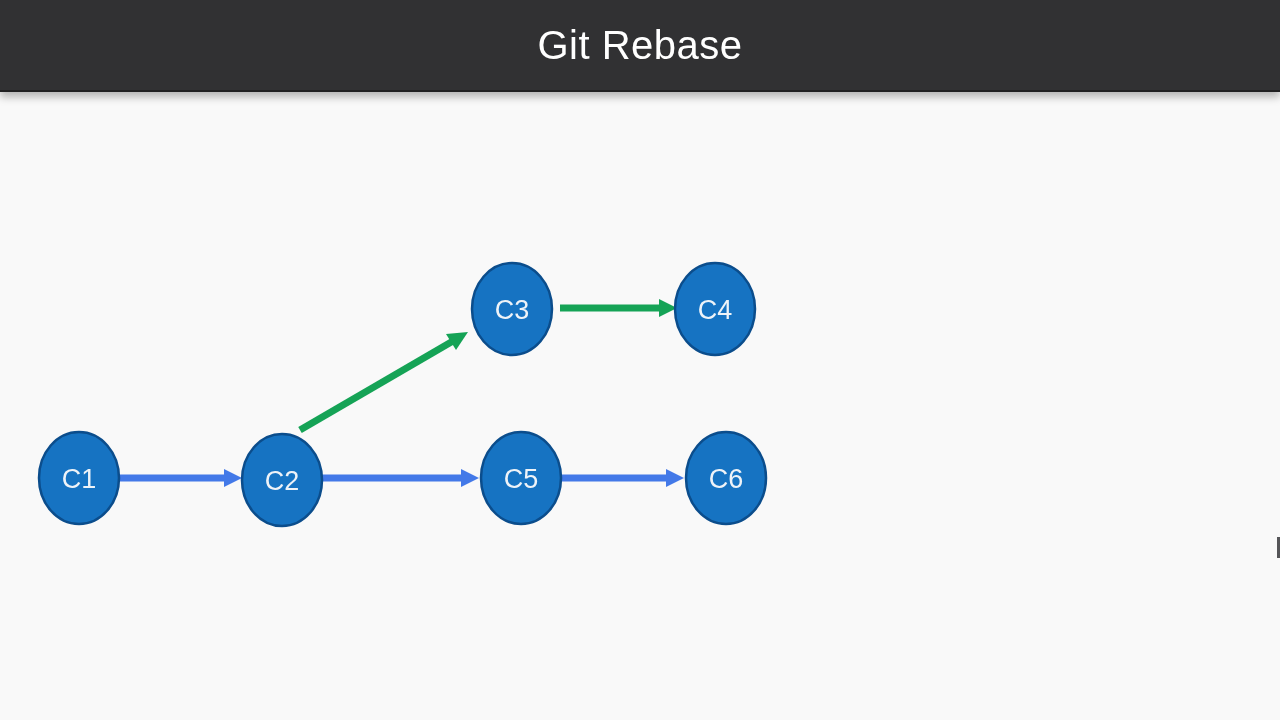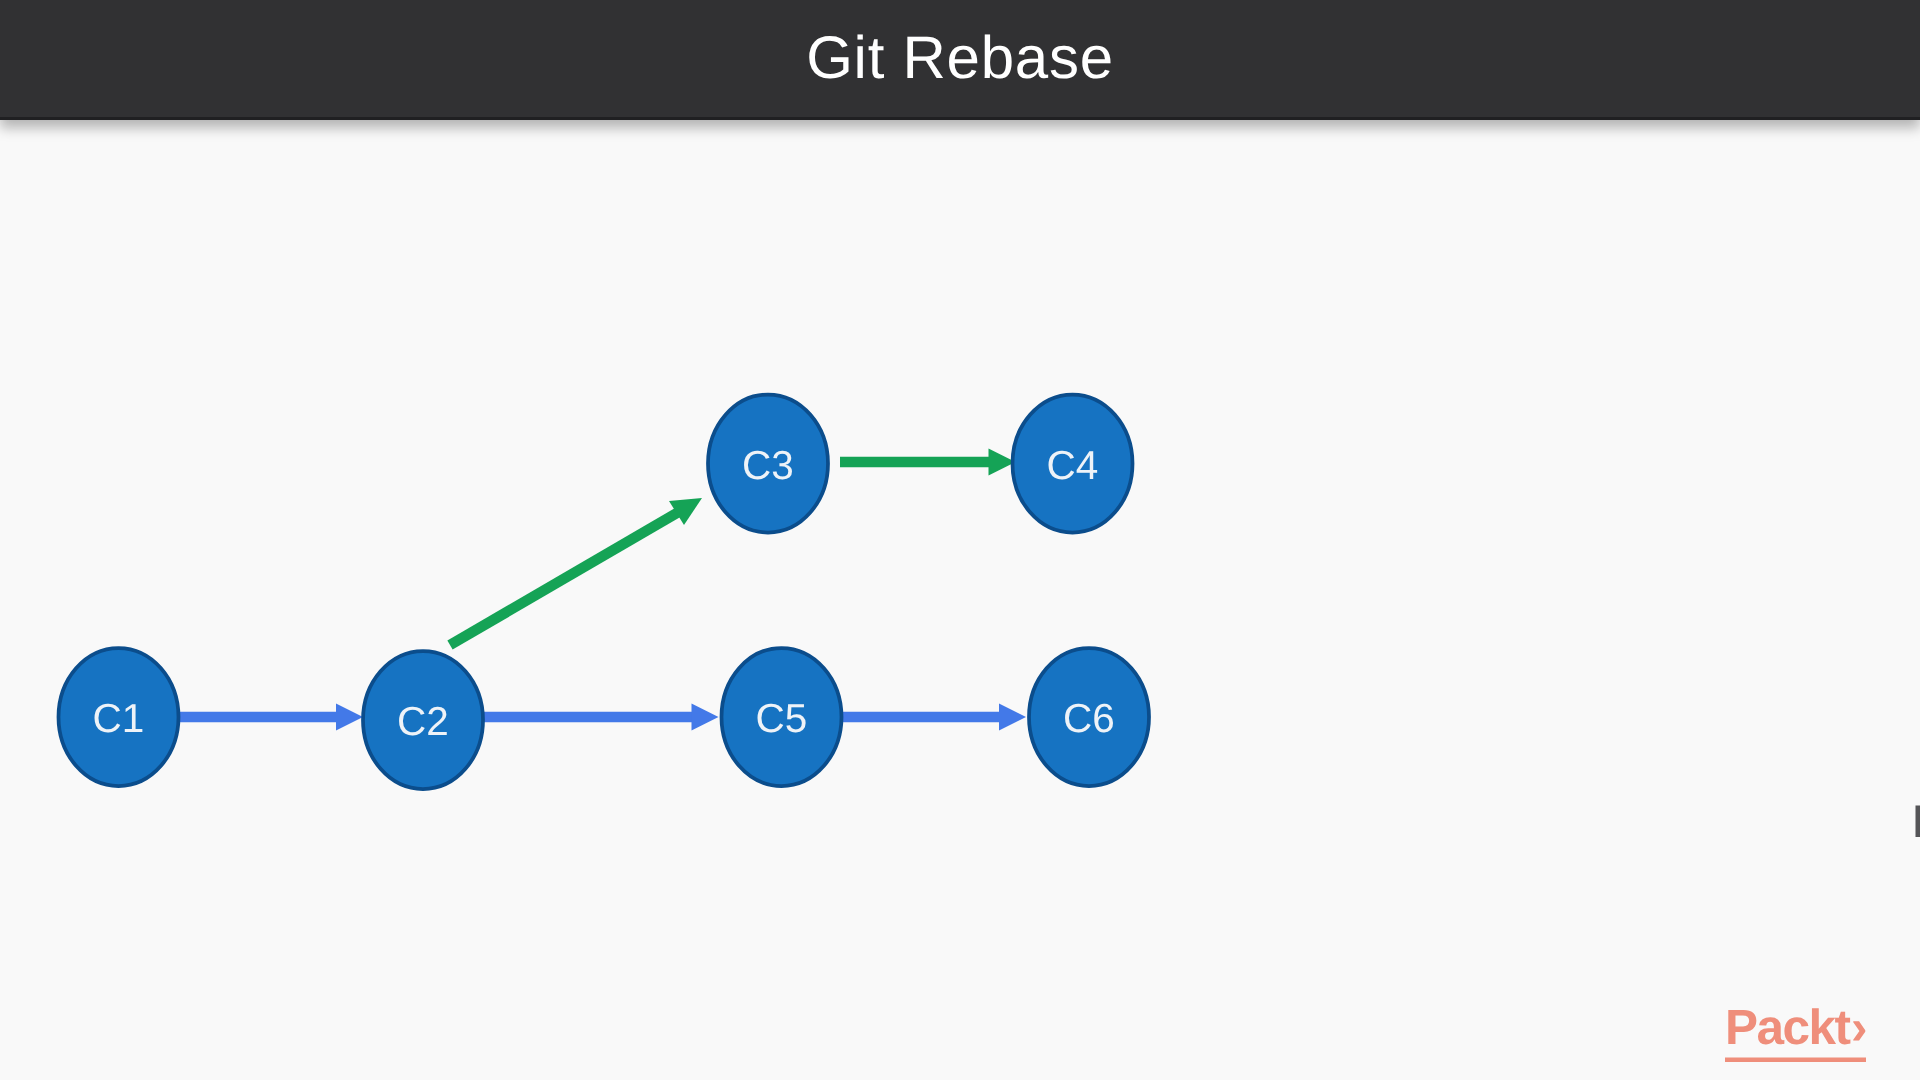--- a/index.html
+++ b/index.html
@@ -6,21 +6,21 @@
   html, body {
     width: 1280px; height: 720px;
     overflow: hidden;
     font-family: "Liberation Sans", sans-serif;
     background: #f9f9f9;
   }
   .stage { position: relative; width: 1280px; height: 720px; background: #f9f9f9; }
 
   .header {
     position: absolute; top: 0; left: 0;
-    width: 1280px; height: 80px;
+    width: 1280px; height: 92px;
     background: #313133;
     border-bottom: 2px solid #202022;
     box-shadow: 0 5px 8px rgba(0,0,0,0.28);
     display: flex; align-items: center; justify-content: center;
     z-index: 2;
   }
   .header-title {
     color: #ffffff;
     font-size: 40px;
     font-weight: 400;
@@ -117,17 +117,16 @@
       <ellipse cx="521" cy="478" rx="40" ry="46" stroke-width="2.5" fill="#1673c2" stroke="#0b4d8c"></ellipse>
       <text class="node-label" x="521" y="488">C5</text>
     </g>
 
     <g>
       <ellipse cx="726" cy="478" rx="40" ry="46" stroke-width="2.5" fill="#1673c2" stroke="#0b4d8c"></ellipse>
       <text class="node-label" x="726" y="488">C6</text>
     </g>
   </svg>
 
-  <div class="packt-logo"><span>Packt</span><span class="chevron">›</span></div>
 
   <div class="edge-sliver"></div>
 
 </div>
 
 </body></html>

